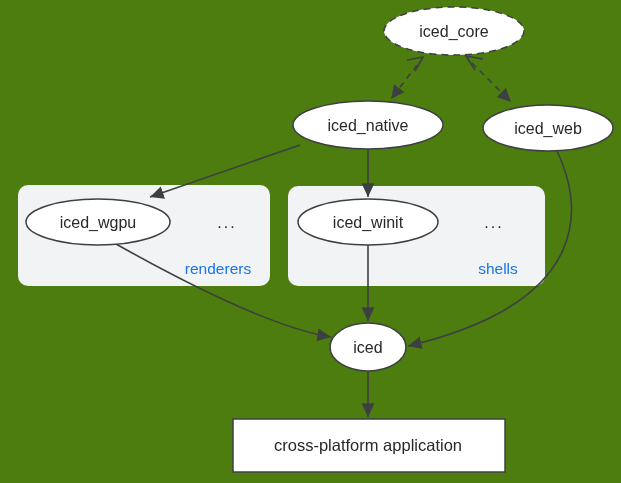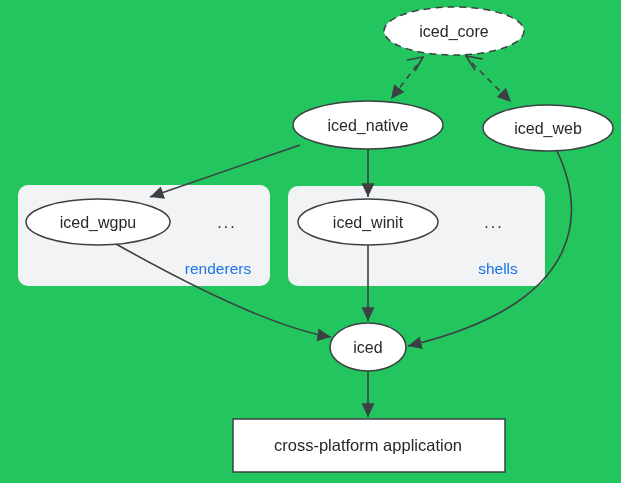--- a/index.html
+++ b/index.html
@@ -5,21 +5,21 @@
   html, body {
     margin: 0;
     padding: 0;
     background: #ffffff;
     font-family: "Liberation Sans", sans-serif;
   }
   .canvas {
     position: relative;
     width: 621px;
     height: 483px;
-    background: #22c55e;
+    background: #4d7c0f;
     overflow: hidden;
   }
   svg { display: block; }
   .group-box { fill: #f1f3f4; stroke: none; }
   .node-ellipse { fill: #ffffff; stroke: #3c4043; stroke-width: 1.5; }
   .node-ellipse.dashed { stroke-dasharray: 7 5; }
   .node-rect { fill: #ffffff; stroke: #3c4043; stroke-width: 1.5; }
   .edge { fill: none; stroke: #3c4043; stroke-width: 1.6; }
   .edge.dashed { stroke-dasharray: 6 5; }
   .chevron { fill: none; stroke: #3c4043; stroke-width: 1.6; stroke-linejoin: miter; }

